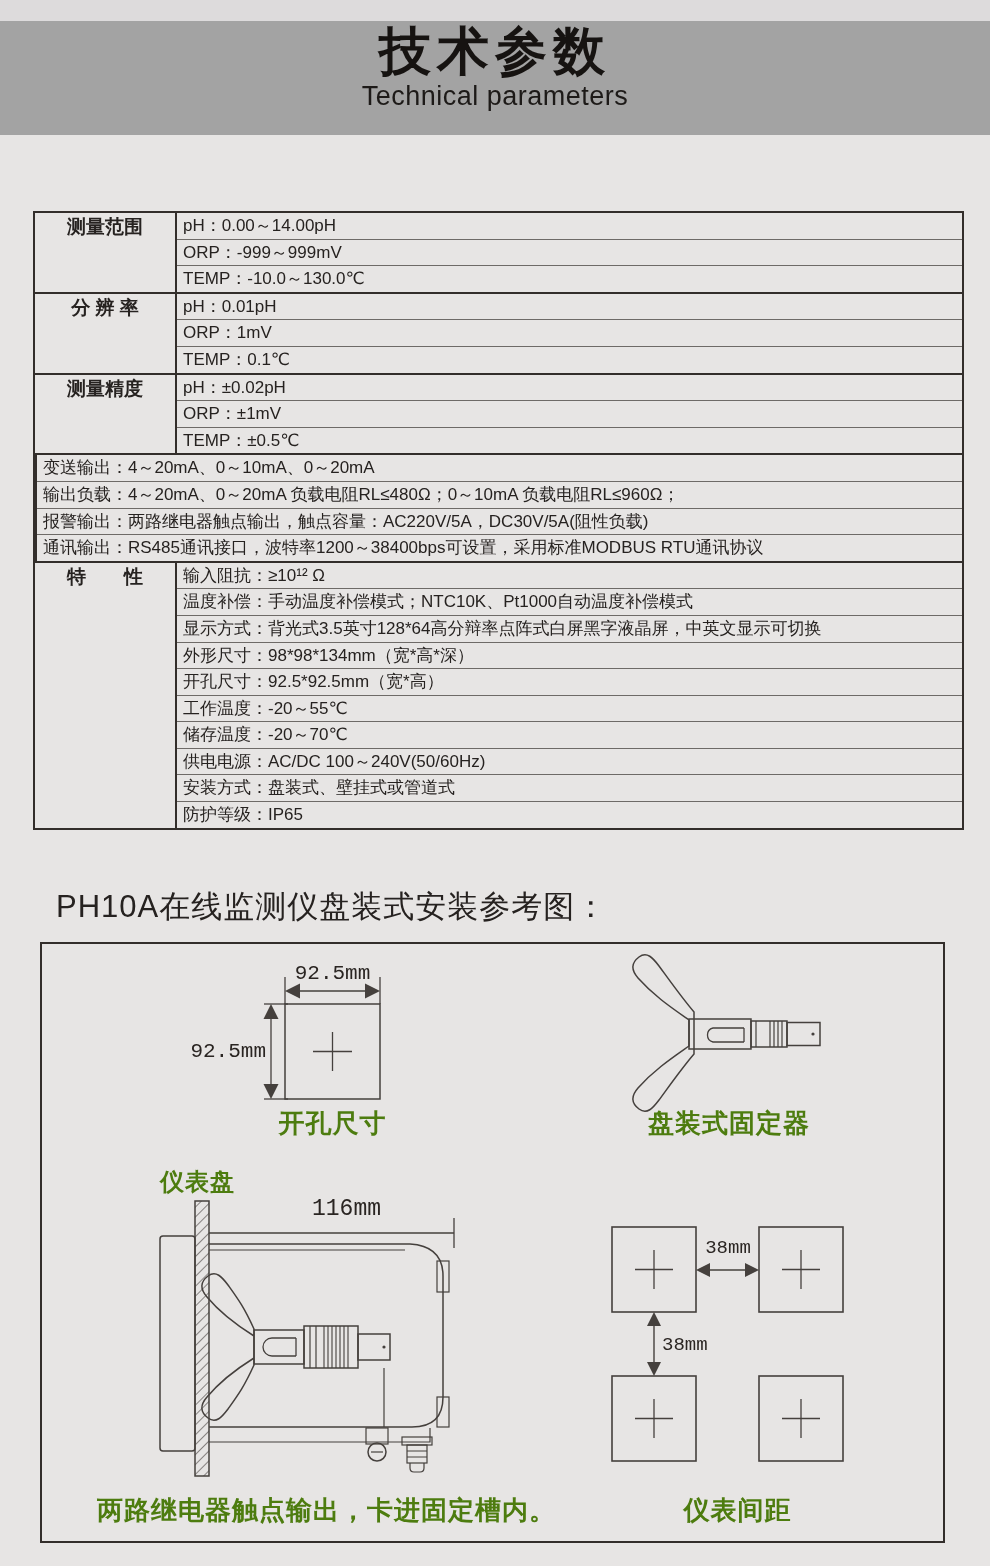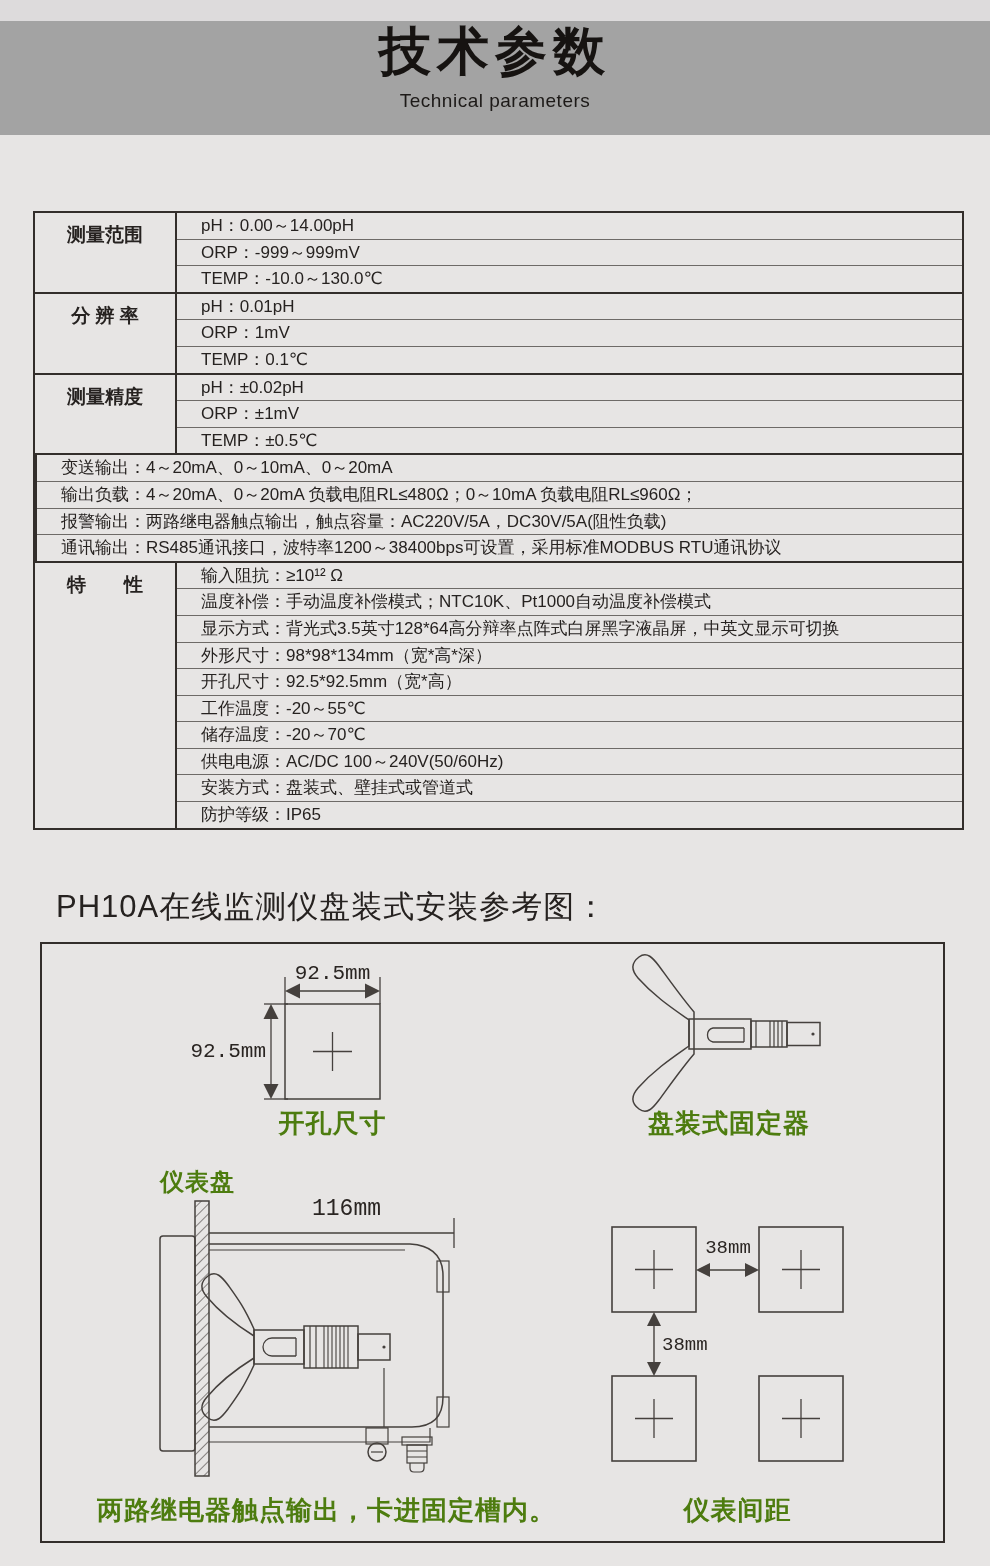--- a/index.html
+++ b/index.html
@@ -8,35 +8,35 @@
     background:#e7e5e4; color:#262220;
     font-family:"Liberation Sans","DejaVu Sans",sans-serif;
   }
   
   .top-strip { position:absolute; left:0; top:0; width:100%; height:21px; background:#dddbdc; }
   .title-band {
     position:absolute; left:0; top:21px; width:100%; height:114px; background:#a3a3a3;
     display:flex; flex-direction:column; align-items:center; justify-content:flex-start;
   }
   .title-cn { font-size:52px; font-weight:bold; letter-spacing:6px; color:#161311; line-height:1.1; margin-top:2px; }
-  .title-en { font-size:19px; color:#1d1a18; letter-spacing:0.5px; margin-top:10px; }
+  .title-en { font-size:27px; color:#1d1a18; letter-spacing:0.5px; margin-top:1px; }
   
   .spec-table {
     position:absolute; left:33px; top:211px; width:931px;
     border:2px solid #332e2b; box-sizing:border-box; background:#e7e5e4;
   }
   .tgroup { display:flex; border-top:2px solid #332e2b; }
   .tgroup:first-child { border-top:none; }
   .tlabel {
     flex:0 0 140px; width:140px; text-align:center; box-sizing:border-box;
-    font-size:19px; font-weight:bold; line-height:25.6px; padding-top:9px; white-space:pre;
+    font-size:19px; font-weight:bold; line-height:25.6px; padding-top:1px; white-space:pre;
   }
   .trows { flex:1; border-left:2px solid #332e2b; min-width:0; }
   .trow {
-    height:25.6px; line-height:25.8px; font-size:17px; padding-left:24px;
+    height:25.6px; line-height:25.8px; font-size:17px; padding-left:6px;
     border-top:1px solid #6e6a67; white-space:nowrap; overflow:visible;
   }
   .trows .trow:first-child { border-top:none; }
   
   .section-heading {
     position:absolute; left:40px; top:870px; font-size:31px; font-weight:normal;
     color:#262220; margin:16px; letter-spacing:1px; white-space:nowrap;
   }
   
   .diagram-box {

